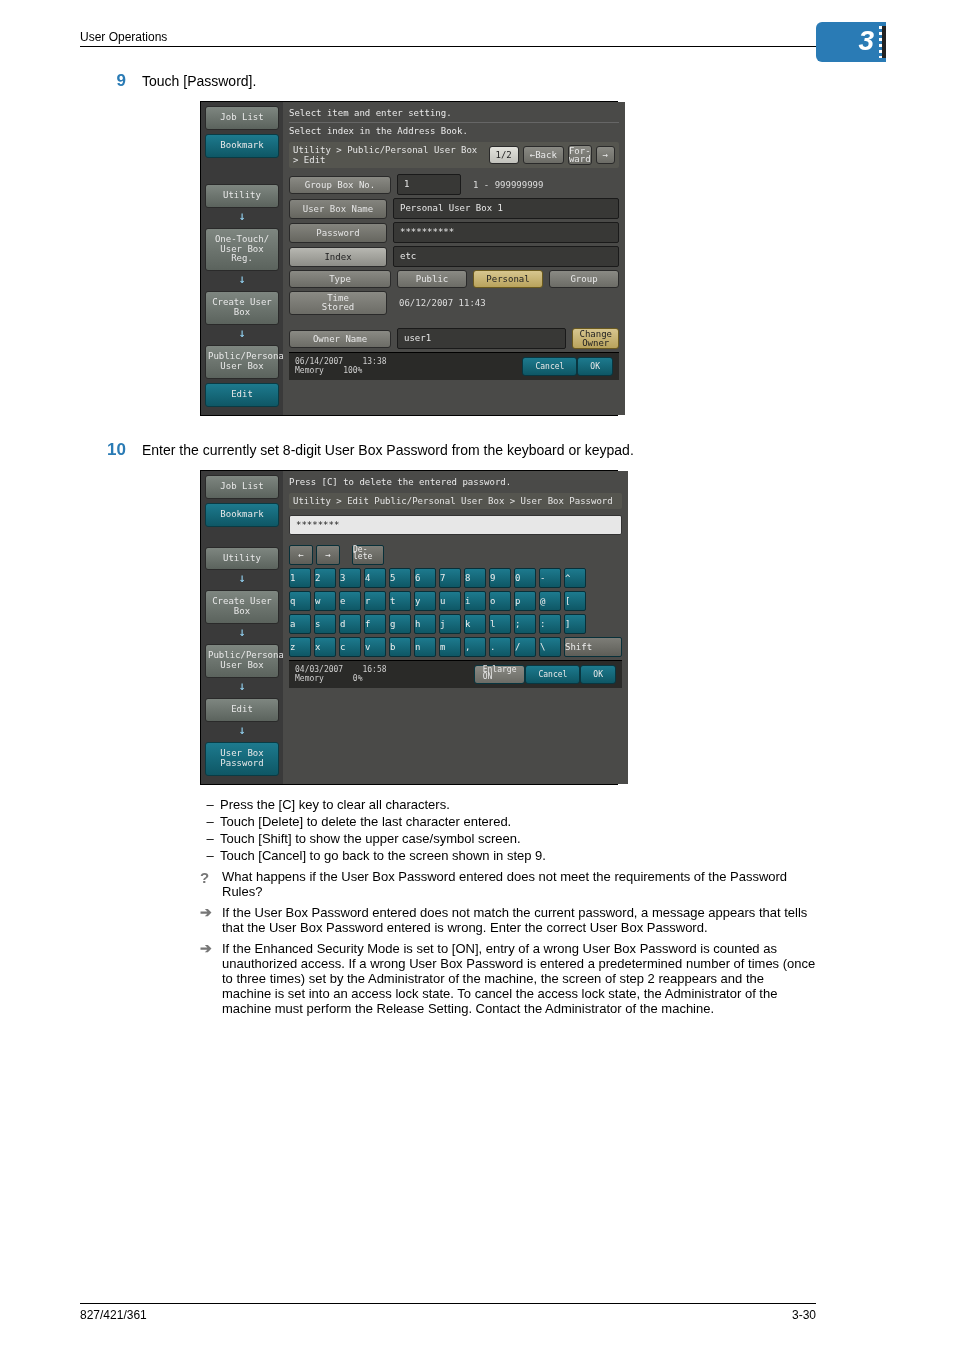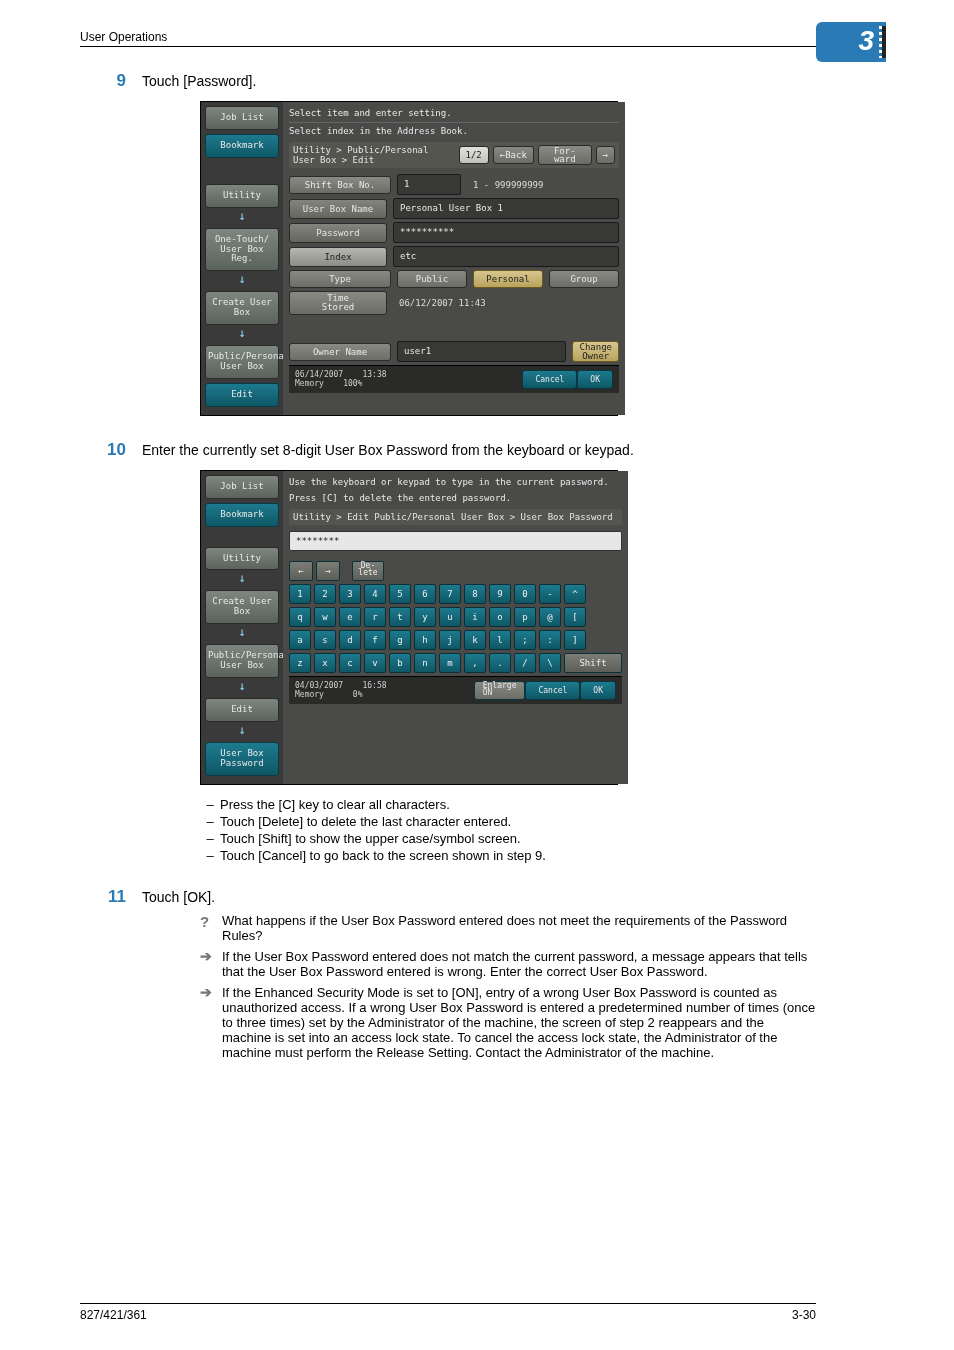--- a/index.html
+++ b/index.html
@@ -143,21 +143,21 @@
   .val-plain { flex:1; padding:4px 6px; color:#ddd;}
   .status-bar {
     background:#2a2a28; color:#cfcfcf; padding:4px 6px; display:flex; justify-content:space-between;
     border-top:1px solid #000; font-size:8px;
   }
   .status-btns { display:flex; gap:0;}
   .okcancel { background: linear-gradient(#1d7a8e,#0e5765); border:1px solid #093640; border-radius:3px; padding:4px 12px; color:#e8e8e8;}
   .okcancel.grey { background: linear-gradient(#8a8a84,#6c6c66); }
   .kbd-input { background:#e7e7e7; color:#222; padding:4px 6px; border:1px solid #333; border-radius:2px;}
   .key-row { display:flex; gap:3px; margin:3px 0;}
-  .key { background:linear-gradient(#1d7a8e,#0e5765); color:#eee; border:1px solid #083039; border-radius:2px; width:20px; height:18px; text-align:center; font-size:9px; line-height:18px;}
+  .key { background:linear-gradient(#1d7a8e,#0e5765); color:#eee; border:1px solid #083039; border-radius:2px; width:20px; height:18px; font-size:9px; line-height:18px;}
   .key.wide { width:56px;}
   .key.grey { background:linear-gradient(#7d7d77,#5e5e58);}
   .key.space { flex:0 0 100px; width:auto;}
   .key.moved { width:22px; text-align:center;}
   .sublist {
     margin:12px 0 0 120px;
     font-size:13px;
   }
   .sublist .item { display:flex; margin:2px 0;}
   .sublist .dash { width:20px; text-align:center;}
@@ -205,27 +205,27 @@
 User Box</div>
         <div class="side-btn active">Edit</div>
       </div>
       <div class="ss-right">
         <div class="top-text">Select item and enter setting.</div>
         <div class="top-text" style="border-top:1px solid #666; padding-top:3px">Select index in the Address Book.</div>
         <div class="breadcrumb-row">
           <span style="flex:1">Utility &gt; Public/Personal User  Box &gt; Edit</span>
           <span class="pill light">1/2</span>
           <span class="pill"><span>←</span><span>Back</span></span>
-          <span class="pill" style="white-space:pre-line; line-height:0.9; padding:1px 15px">For-
+          <span class="pill" style="white-space:pre-line; line-height:0.9; padding:1px 0">For-
 ward</span>
           <span class="pill">→</span>
         </div>
 
         <div class="field-row">
-          <div class="lbl pill">Shift Box No.</div>
+          <div class="lbl pill">Group Box No.</div>
           <div class="val" style="flex:0 0 50px">1</div>
           <div class="val-plain">1  -  999999999</div>
         </div>
         <div class="field-row">
           <div class="lbl lbl-pill">User Box Name</div>
           <div class="val">Personal User Box 1</div>
         </div>
         <div class="field-row">
           <div class="lbl lbl-pill">Password</div>
           <div class="val">**********</div>
@@ -238,21 +238,21 @@
           <div class="lbl pill">Type</div>
           <div class="pill" style="flex:0 0 56px">Public</div>
           <div class="pill sel" style="flex:0 0 56px">Personal</div>
           <div class="pill" style="flex:0 0 56px">Group</div>
         </div>
         <div class="field-row">
           <div class="lbl pill" style="white-space:pre-line; line-height:1; padding:2px 4px">Time
 Stored</div>
           <div class="val-plain">06/12/2007   11:43</div>
         </div>
-        <div class="field-row" style="margin-top:26px">
+        <div class="field-row" style="margin-top:13px">
           <div class="lbl pill">Owner Name</div>
           <div class="val">user1</div>
           <div class="pill sel" style="white-space:pre-line; line-height:0.95; padding:1px 6px">Change
 Owner</div>
         </div>
 
         <div class="status-bar">
           <div>
             <span>06/14/2007</span>&nbsp;&nbsp;&nbsp;
             <span>13:38</span><br>
@@ -285,21 +285,20 @@
         <div class="side-arrow">↓</div>
         <div class="side-btn" style="white-space:pre-line">Public/Personal
 User Box</div>
         <div class="side-arrow">↓</div>
         <div class="side-btn">Edit</div>
         <div class="side-arrow">↓</div>
         <div class="side-btn active" style="white-space:pre-line">User Box
 Password</div>
       </div>
       <div class="ss-right">
-        <div class="top-text">Use the keyboard or keypad to type in the current password.</div>
         <div class="top-text">Press [C] to delete the entered password.</div>
         <div class="breadcrumb-row">
           <span>Utility &gt; Edit Public/Personal User Box &gt; User Box Password</span>
         </div>
         <div class="kbd-input" style="margin:4px 0;">********</div>
 
         <div class="key-row" style="margin-top:10px">
           <div class="key grey moved">←</div>
           <div class="key grey moved">→</div>
           <div style="width:6px"></div>
@@ -394,24 +393,20 @@
     <div class="item">
         <div class="dash">–</div>
         <div>Touch [Shift] to show the upper case/symbol screen.</div>
       </div>
     <div class="item">
         <div class="dash">–</div>
         <div>Touch [Cancel] to go back to the screen shown in step 9.</div>
       </div>
   </div>
 
-  <div class="step">
-    <div class="step-num">11</div>
-    <div class="step-body">Touch [OK].</div>
-  </div>
 
   <div class="qa-block">
     <div class="qa-row">
       <div class="qa-icon">?</div>
       <div class="qa-text">What happens if the User Box Password entered does not meet the requirements of the Password Rules?</div>
     </div>
     <div class="qa-row">
       <div class="qa-icon arrow-icon">➔</div>
       <div class="qa-text">If the User Box Password entered does not match the current password, a message appears that tells that the User Box Password entered is wrong. Enter the correct User Box Password.</div>
     </div>

